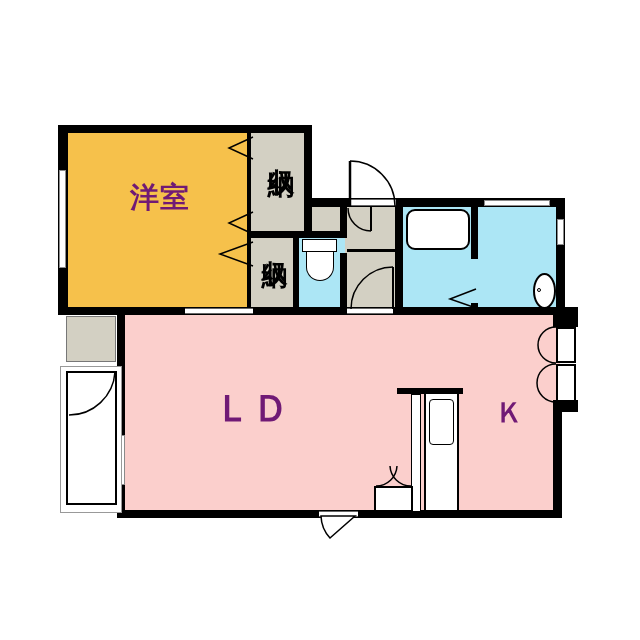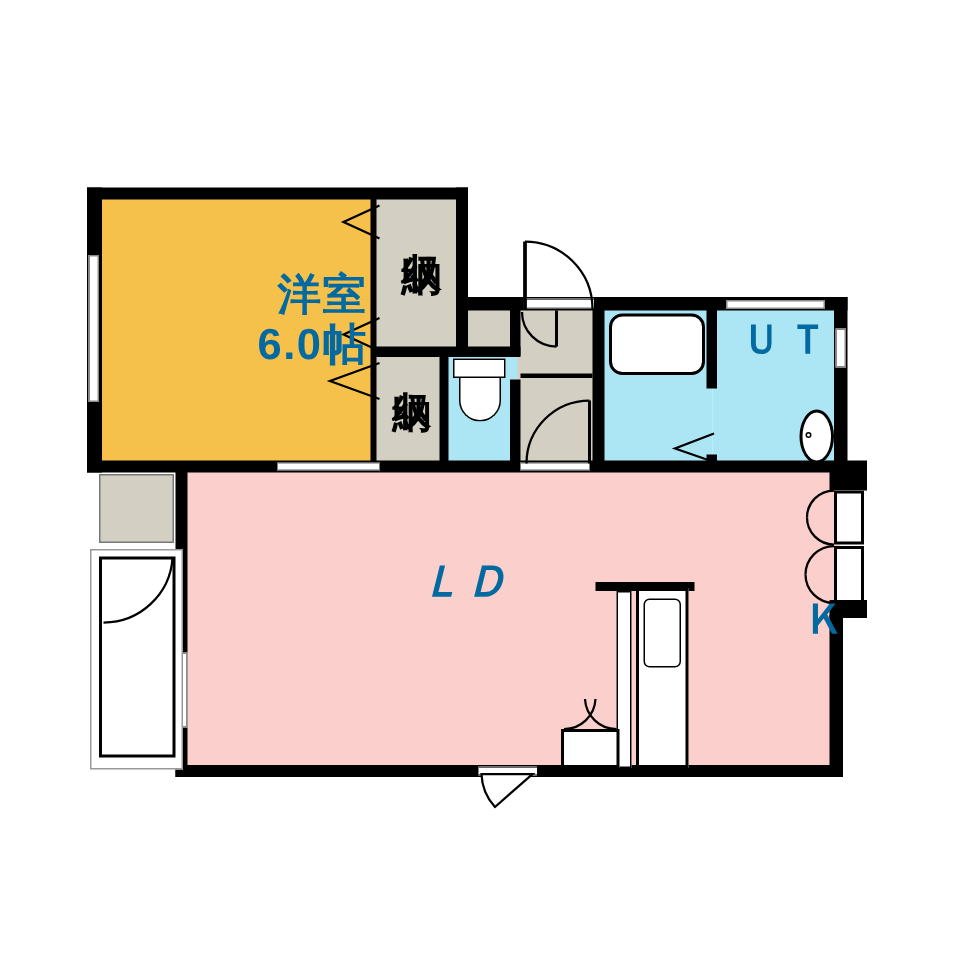--- a/index.html
+++ b/index.html
@@ -1,20 +1,20 @@
 <!DOCTYPE html>
 <html><head>
 <meta charset="utf-8">
 <style>
   html,body{margin:0;padding:0;background:#fff;}
   body{font-family:"Liberation Sans","DejaVu Sans",sans-serif;}
   #plan{position:relative;width:640px;height:640px;background:#fff;overflow:hidden;}
   .abs{position:absolute;box-sizing:border-box;}
   .wall{position:absolute;background:#000;box-sizing:border-box;}
-  .room-label{position:absolute;color:#0369a1;font-weight:700;text-align:right;line-height:1.15;letter-spacing:1px;}
+  .room-label{position:absolute;color:#701a75;font-weight:700;text-align:center;line-height:1.15;letter-spacing:1px;}
   .vtext{writing-mode:vertical-rl;text-orientation:upright;font-weight:700;color:#000;letter-spacing:2px;}
   .win{position:absolute;background:#fff;border:1px solid #8a8a8a;box-sizing:border-box;}
   .gapline{position:absolute;background:#fff;border-top:1px solid #666;border-bottom:1px solid #666;box-sizing:border-box;}
   svg{position:absolute;left:0;top:0;pointer-events:none;}
 </style>
 </head>
 <body>
 
 <div id="plan">
 
@@ -105,31 +105,27 @@
     <path d="M556,327 A18,18 0 0 0 538,345" fill="none" stroke="#000" stroke-width="1.5"></path>
     <path d="M556,363 A18,18 0 0 1 538,345" fill="none" stroke="#000" stroke-width="1.5"></path>
     <path d="M556,364 A19,19 0 0 0 537,383" fill="none" stroke="#000" stroke-width="1.5"></path>
     <path d="M556,402 A19,19 0 0 1 537,383" fill="none" stroke="#000" stroke-width="1.5"></path>
 
     <path d="M355,516 L321,516 A34,34 0 0 0 330,538 Z" fill="#fff" stroke="#000" stroke-width="1.5"></path>
   </svg>
 
   <div class="room-label" style="left:75px;top:181px;width:170px;font-size:29px;">
     <div>洋室</div>
-    <div>6.0帖</div>
   </div>
 
-  <div class="room-label" style="left:165px;top:372px;width:175px;font-size:29px;font-style:italic;">
+  <div class="room-label" style="left:165px;top:388px;width:175px;font-size:37px;">
     <div>ＬＤ</div>
   </div>
 
   <div class="room-label" style="left:455px;top:397px;width:110px;font-size:28px;">
     <div>Ｋ</div>
   </div>
 
-  <div class="room-label" style="left:480px;top:211px;width:76px;font-size:27px;letter-spacing:4px;">
-    <div>ＵＴ</div>
-  </div>
 
   <div class="vtext" style="position:absolute;left:263px;top:147px;font-size:27px;">収納</div>
   <div class="vtext" style="position:absolute;left:258px;top:240px;font-size:26px;">収納</div>
 
 </div>
 
 </body></html>

